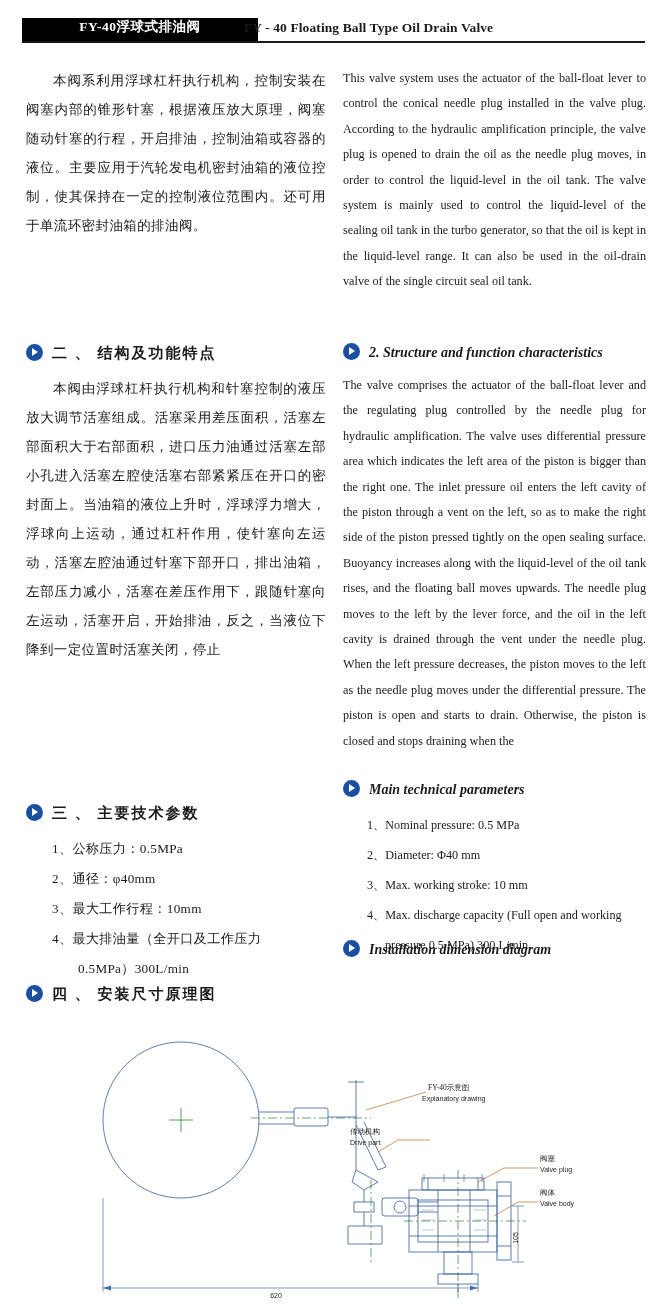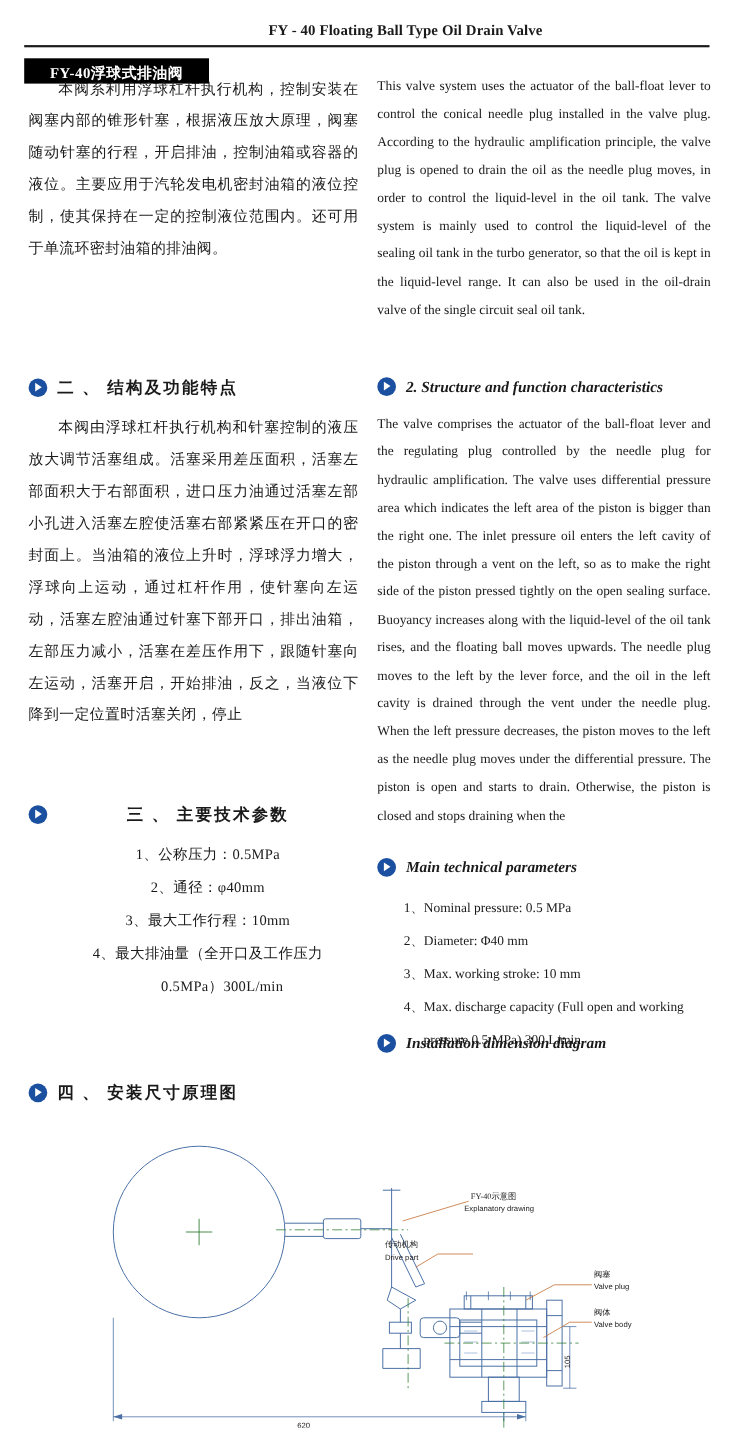--- a/index.html
+++ b/index.html
@@ -30,27 +30,26 @@
     left: 0;
     width: 623px;
     height: 25px;
     border-bottom: 2px solid #1a1a1a;
     box-sizing: border-box;
   }
   .header-cn-block {
     position: absolute;
     top: 0;
     left: 0;
-    width: 168px;
+    width: 236px;
     height: 23px;
     background: #000000;
     display: flex;
-    align-items: flex-end;
+    align-items: flex-start;
     justify-content: center;
-    margin-top: 35px;
   }
   .header-cn-block span {
     color: #ffffff;
     font-size: 13.5px;
     font-weight: bold;
     letter-spacing: 0.5px;
     font-family: "Liberation Serif", serif;
   }
   .header-en {
     position: absolute;
@@ -195,21 +194,21 @@
 </div>
 
 <div class="col-left" style="top:344px;">
   <div class="sec-head">
     <span class="arrow-bullet"></span>
     <span class="sec-title-cn">二 、 结构及功能特点</span>
   </div>
   <div class="body-cn">本阀由浮球杠杆执行机构和针塞控制的液压放大调节活塞组成。活塞采用差压面积，活塞左部面积大于右部面积，进口压力油通过活塞左部小孔进入活塞左腔使活塞右部紧紧压在开口的密封面上。当油箱的液位上升时，浮球浮力增大，浮球向上运动，通过杠杆作用，使针塞向左运动，活塞左腔油通过针塞下部开口，排出油箱，左部压力减小，活塞在差压作用下，跟随针塞向左运动，活塞开启，开始排油，反之，当液位下降到一定位置时活塞关闭，停止</div>
 </div>
 
-<div class="col-left" style="top:732px;text-align:center;">
+<div class="col-left" style="top:804px;">
   <div class="sec-head">
     <span class="arrow-bullet"></span>
     <span class="sec-title-cn">三 、 主要技术参数</span>
   </div>
   <div class="param-list-cn">
     <div class="param-item">
       <div>1、公称压力：0.5MPa</div>
     </div>
     <div class="param-item">
       <div>2、通径：φ40mm</div>

